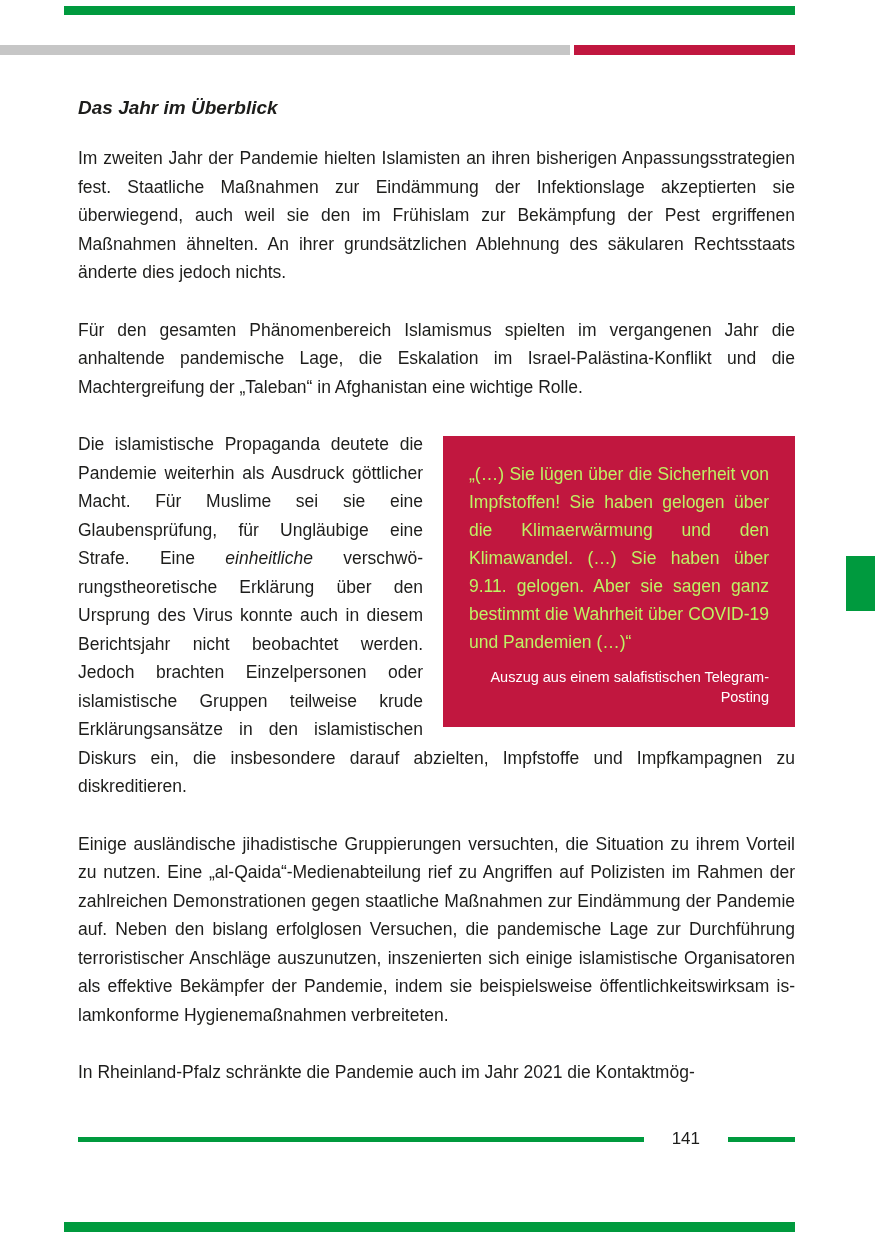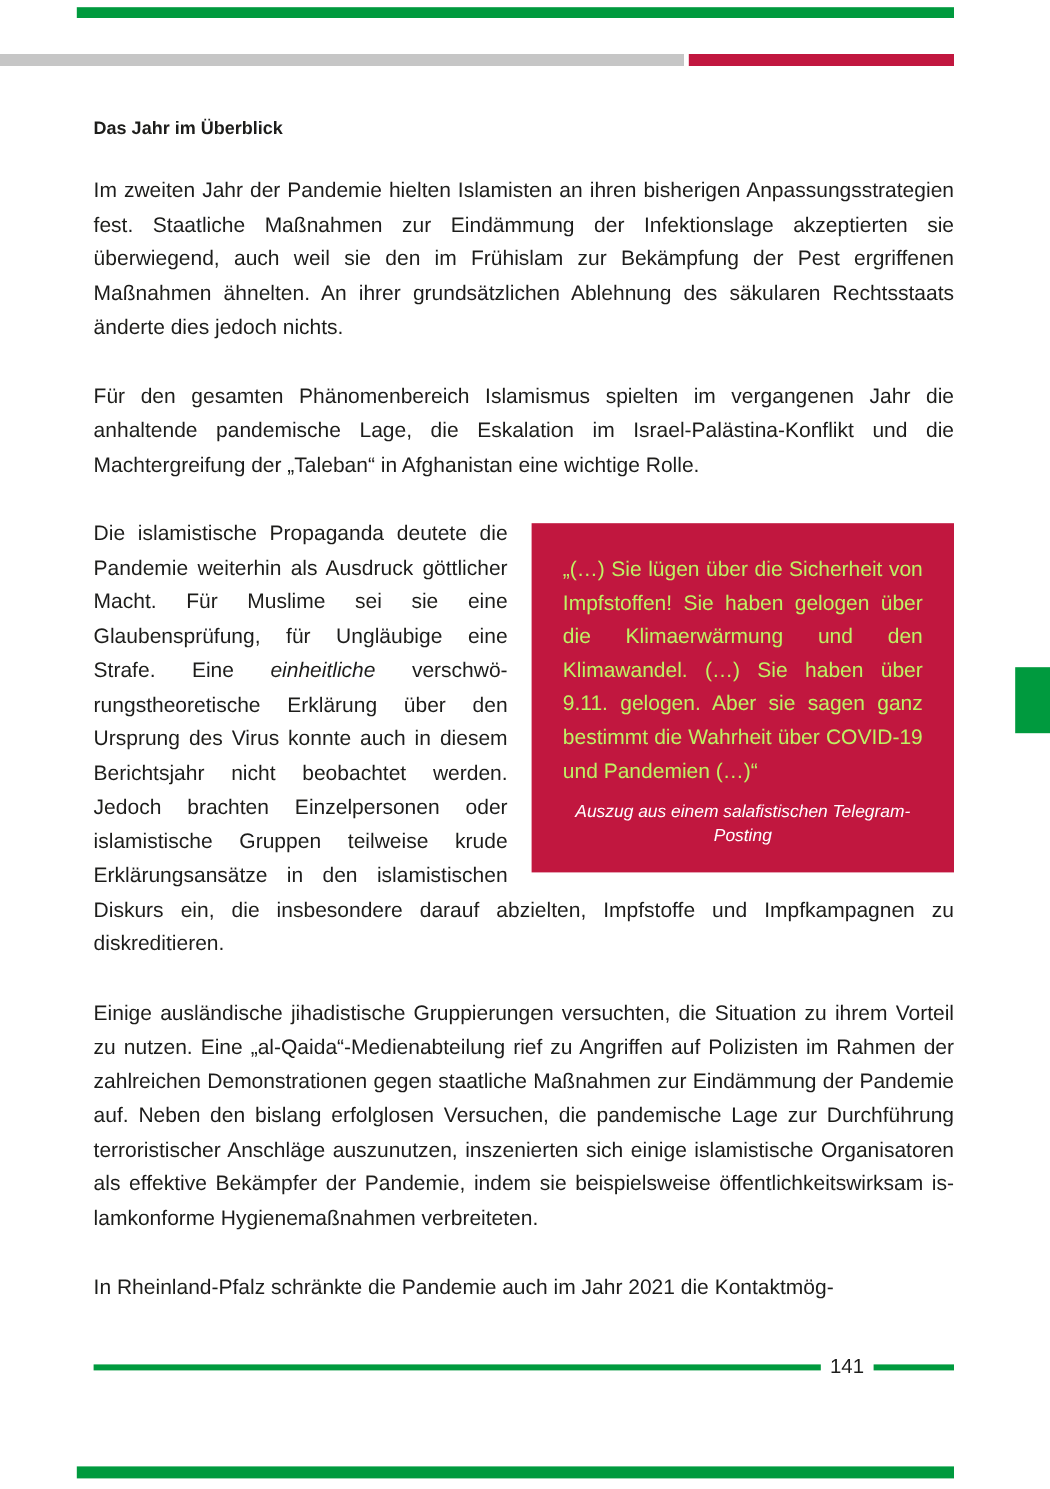--- a/index.html
+++ b/index.html
@@ -20,51 +20,51 @@
   
   .top-green-bar{ position:absolute; left:64px; top:6px; width:731px; height:9px; background:var(--green); }
   .header-gray-bar{ position:absolute; left:0; top:45px; width:570px; height:10px; background:var(--gray-bar); }
   .header-red-bar{ position:absolute; left:574px; top:45px; width:221px; height:10px; background:var(--red); }
   .side-tab{ position:absolute; right:0; top:556px; width:29px; height:55px; background:var(--green); }
   .bottom-green-bar{ position:absolute; left:64px; top:1222px; width:731px; height:10px; background:var(--green); }
 
   
   .content{ position:absolute; left:78px; top:96px; width:717px; }
   .heading{
-    font-size:15px; line-height:24px; margin:0 0 24px 0;
-    font-weight:bold; color:var(--text);
+    font-size:19px; line-height:24px; margin:0 0 24px 0;
+    font-weight:bold; font-style:italic; color:var(--text);
   }
   .content p{
     font-size:17.5px; line-height:28.5px; margin:0 0 29px 0;
     text-align:justify; hyphens:manual;
   }
   .para3-wrap{ margin:0; }
   .para3-wrap::after{ content:""; display:block; clear:both; }
 
   
   .quote-box{
     float:right; width:352px; margin:6px 0 14px 20px;
     background:var(--red); color:#fff; padding:24px 26px 20px 26px;
   }
   .quote-box .quote-text{
     color:#bef264; margin:0; font-size:17.5px; line-height:28px; text-align:justify;
   }
   .quote-box .quote-caption{
-    color:#fff; margin:12px 0 0 0; font-size:14.5px; line-height:19.5px; text-align:center;font-style:italic;
+    color:#fff; margin:12px 0 0 0; font-size:14.5px; line-height:19.5px; text-align:right;
   }
 
   
   .page-footer{
     position:absolute; left:78px; top:1128px; width:717px;
     display:flex; align-items:center;
   }
   .footer-line{ height:5px; background:var(--green); }
   .footer-line.long{ flex:1; }
   .footer-line.short{ width:67px; }
-  .page-number{ margin:0 8px; font-size:17px; line-height:22px; color:var(--text); }
+  .page-number{ margin:0 28px; font-size:17px; line-height:22px; color:var(--text); }
 </style>
 </head>
 <body>
 
 <div class="page">
 
   <div class="top-green-bar"></div>
   <div class="header-gray-bar"></div>
   <div class="header-red-bar"></div>
   <div class="side-tab"></div>

